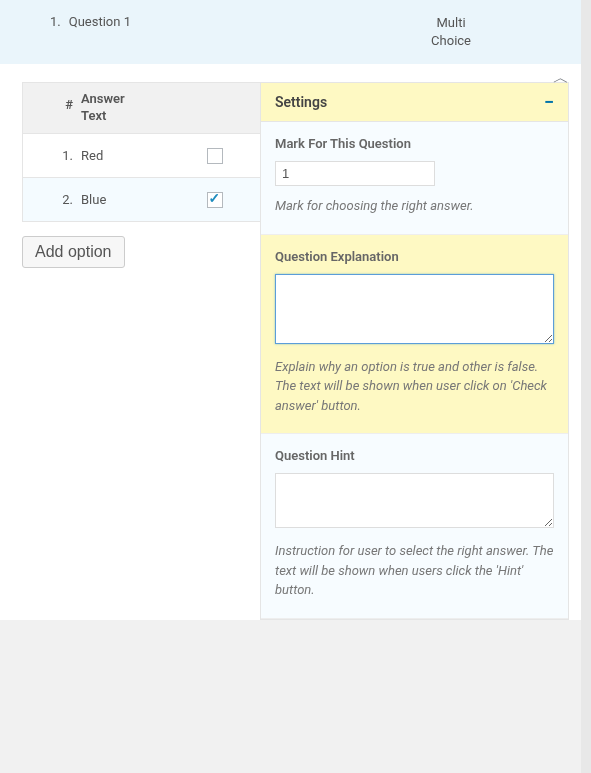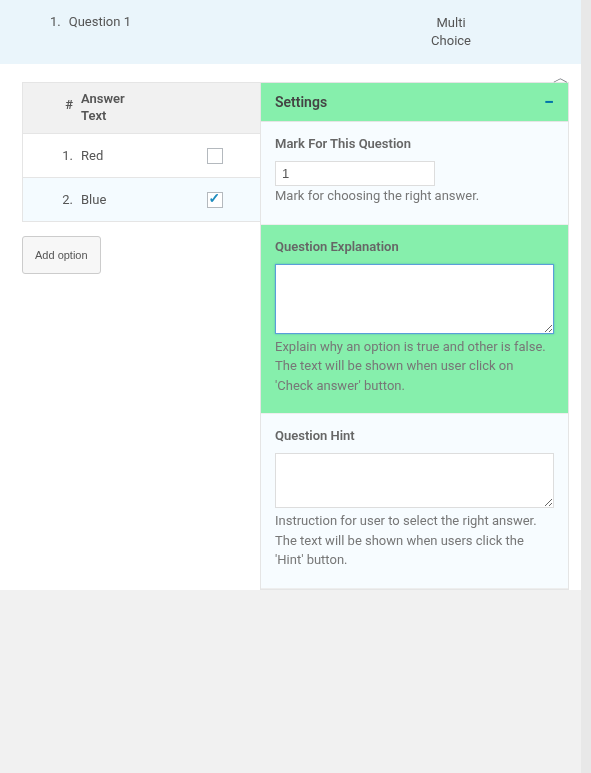--- a/index.html
+++ b/index.html
@@ -110,43 +110,43 @@
       position: absolute;
       top: -3px;
       left: 1px;
       font-size: 14px;
       color: #1e8cbe;
       font-weight: bold;
     }
     .btn-add {
       border: 1px solid #ccc;
       background: #f7f7f7;
-      padding: 12px 12px;
+      padding: 6px 12px;
       color: #555;
       cursor: pointer;
       border-radius: 3px;
-      font-size: 11px;
+      font-size: 16px;
     }
     .right-col {
       flex: 1;
       margin-right: 22px;
       margin-top: 18px;
       position: relative;
     }
     .chev-up {
       position: absolute;
       right: 0;
       top: -14px;
       color: #72777c;
       font-size: 16px;
       cursor: pointer;
     }
     .settings-panel {
       border: 1px solid #e5e5e5;
-      background: #86efac;
+      background: #fef9c3;
     }
     .settings-head {
       padding: 10px 14px;
       border-bottom: 1px solid #e5e5e5;
       display: flex;
       justify-content: space-between;
       align-items: center;
     }
     .settings-head .title {
       font-weight: 600;
@@ -186,22 +186,23 @@
     }
     .settings-section input[type="text"] {
       border: 1px solid #ddd;
       padding: 4px 6px;
       width: 160px;
       font-size: 13px;
       color: #555;
       background: #fff;
     }
     .help-text {
+      font-style: italic;
       color: #777;
-      margin-top: 0;
+      margin-top: 10px;
       line-height: 1.5;
     }
     .vscroll {
       position: absolute;
       right: 0;
       top: 0;
       bottom: 0;
       width: 10px;
       background: #e8e8e8;
     }

